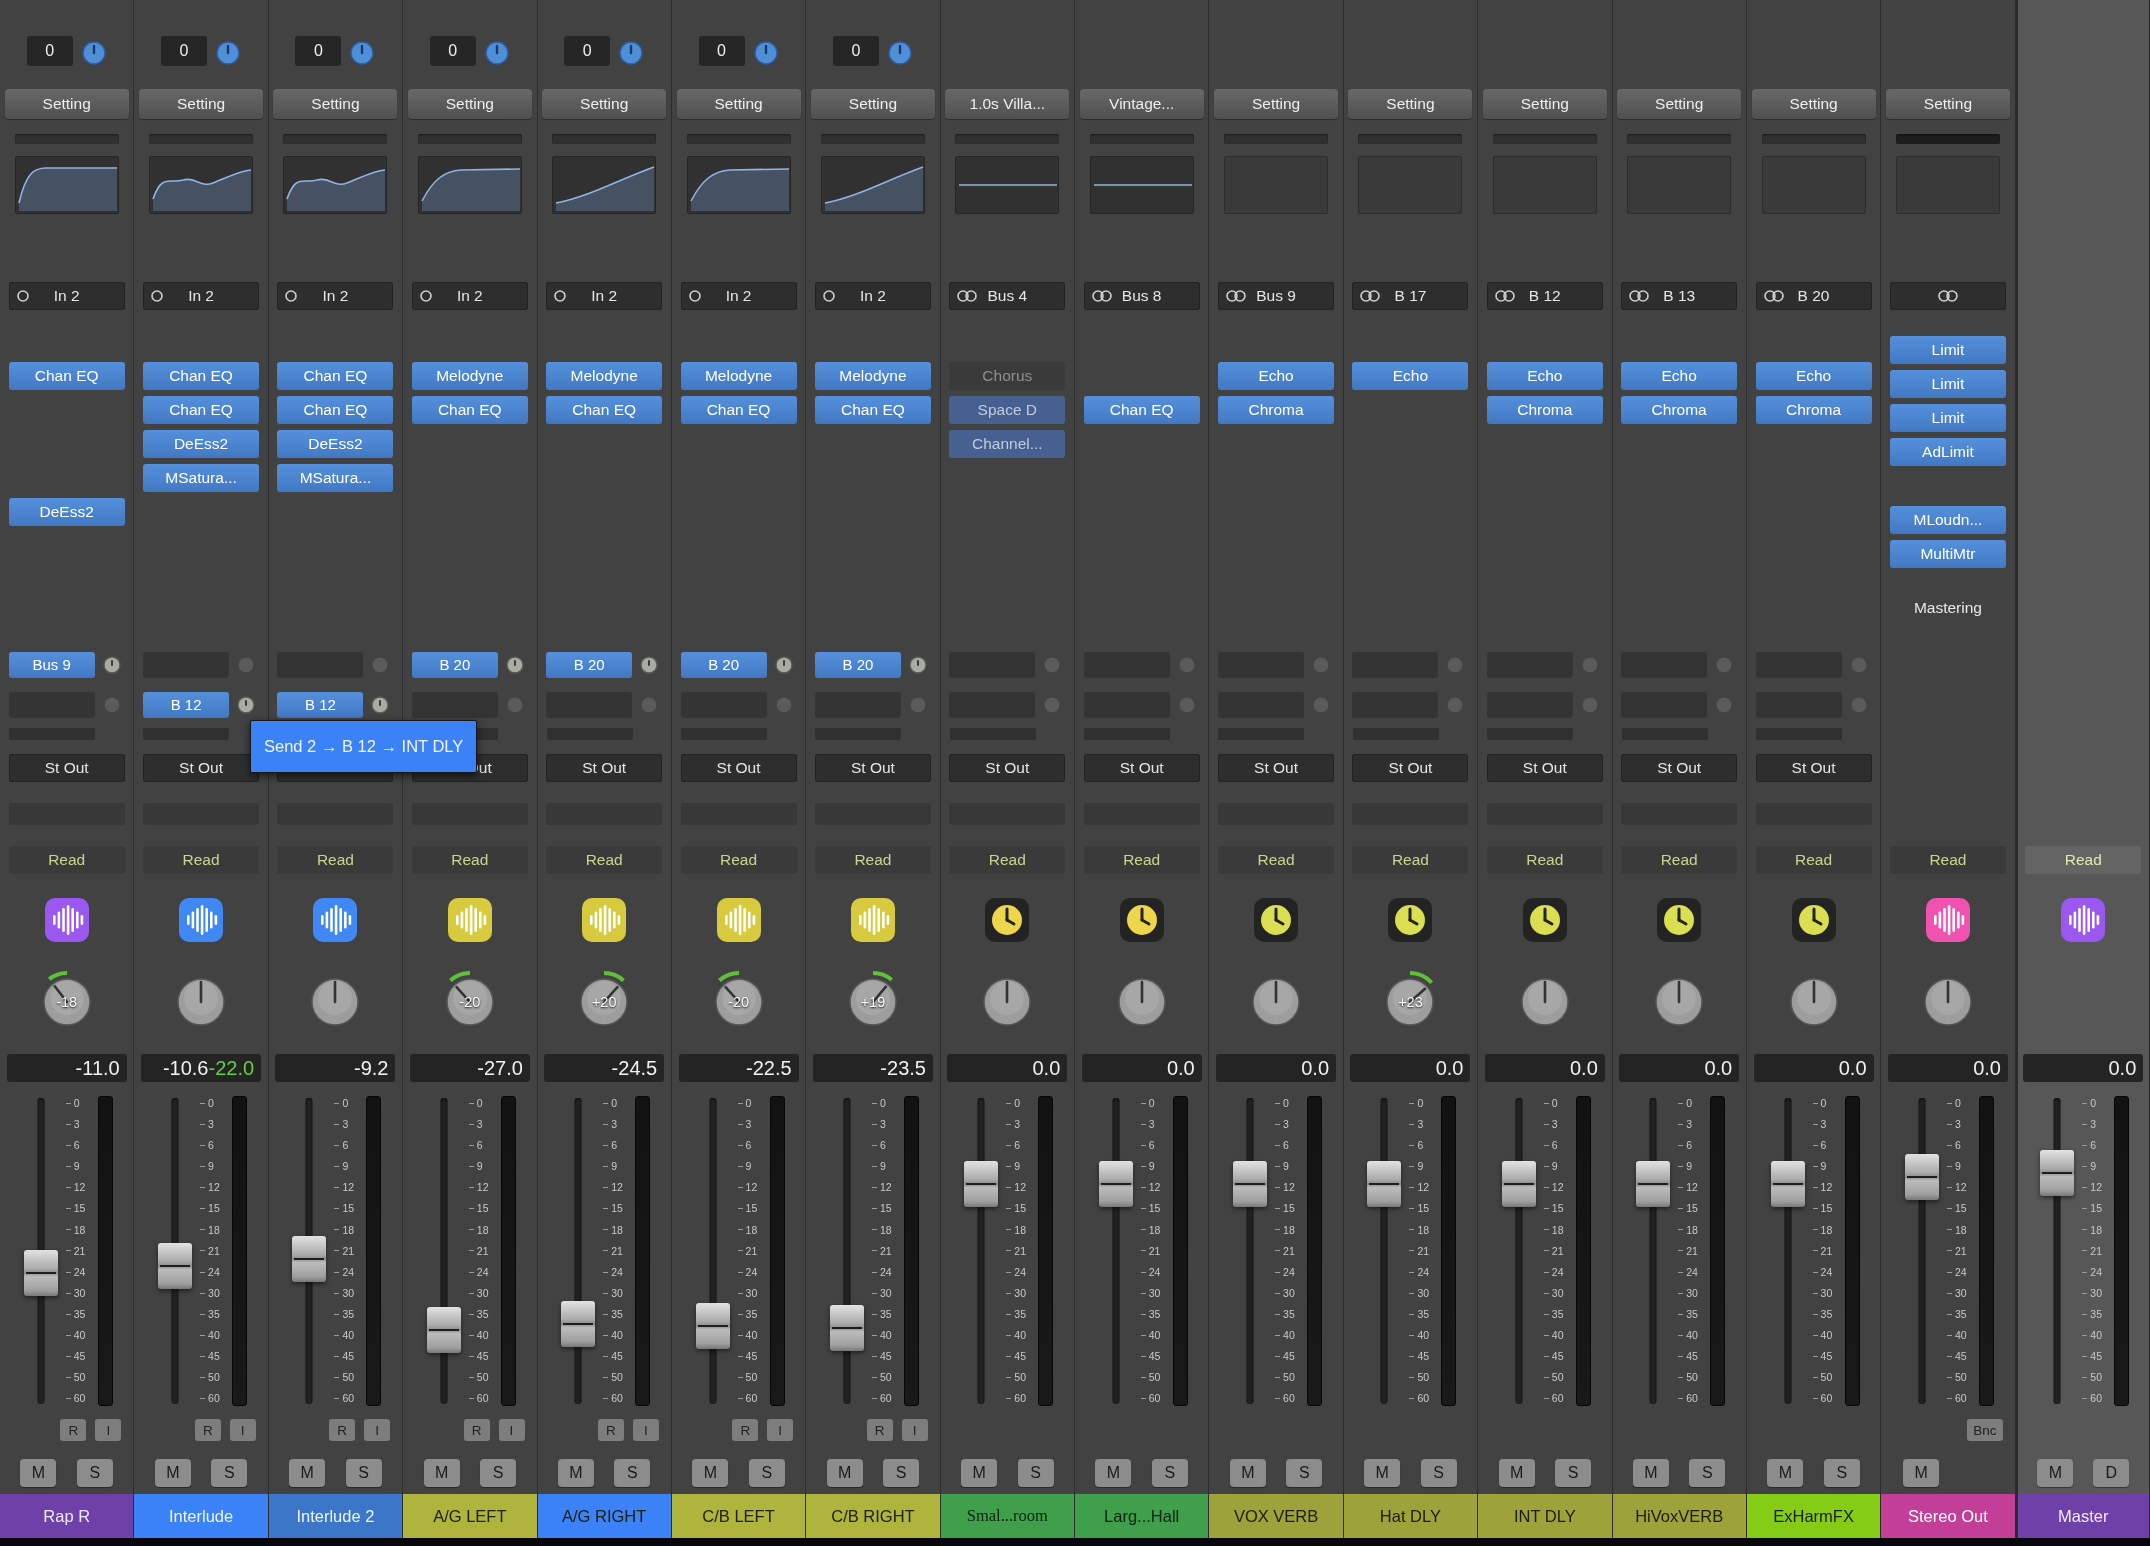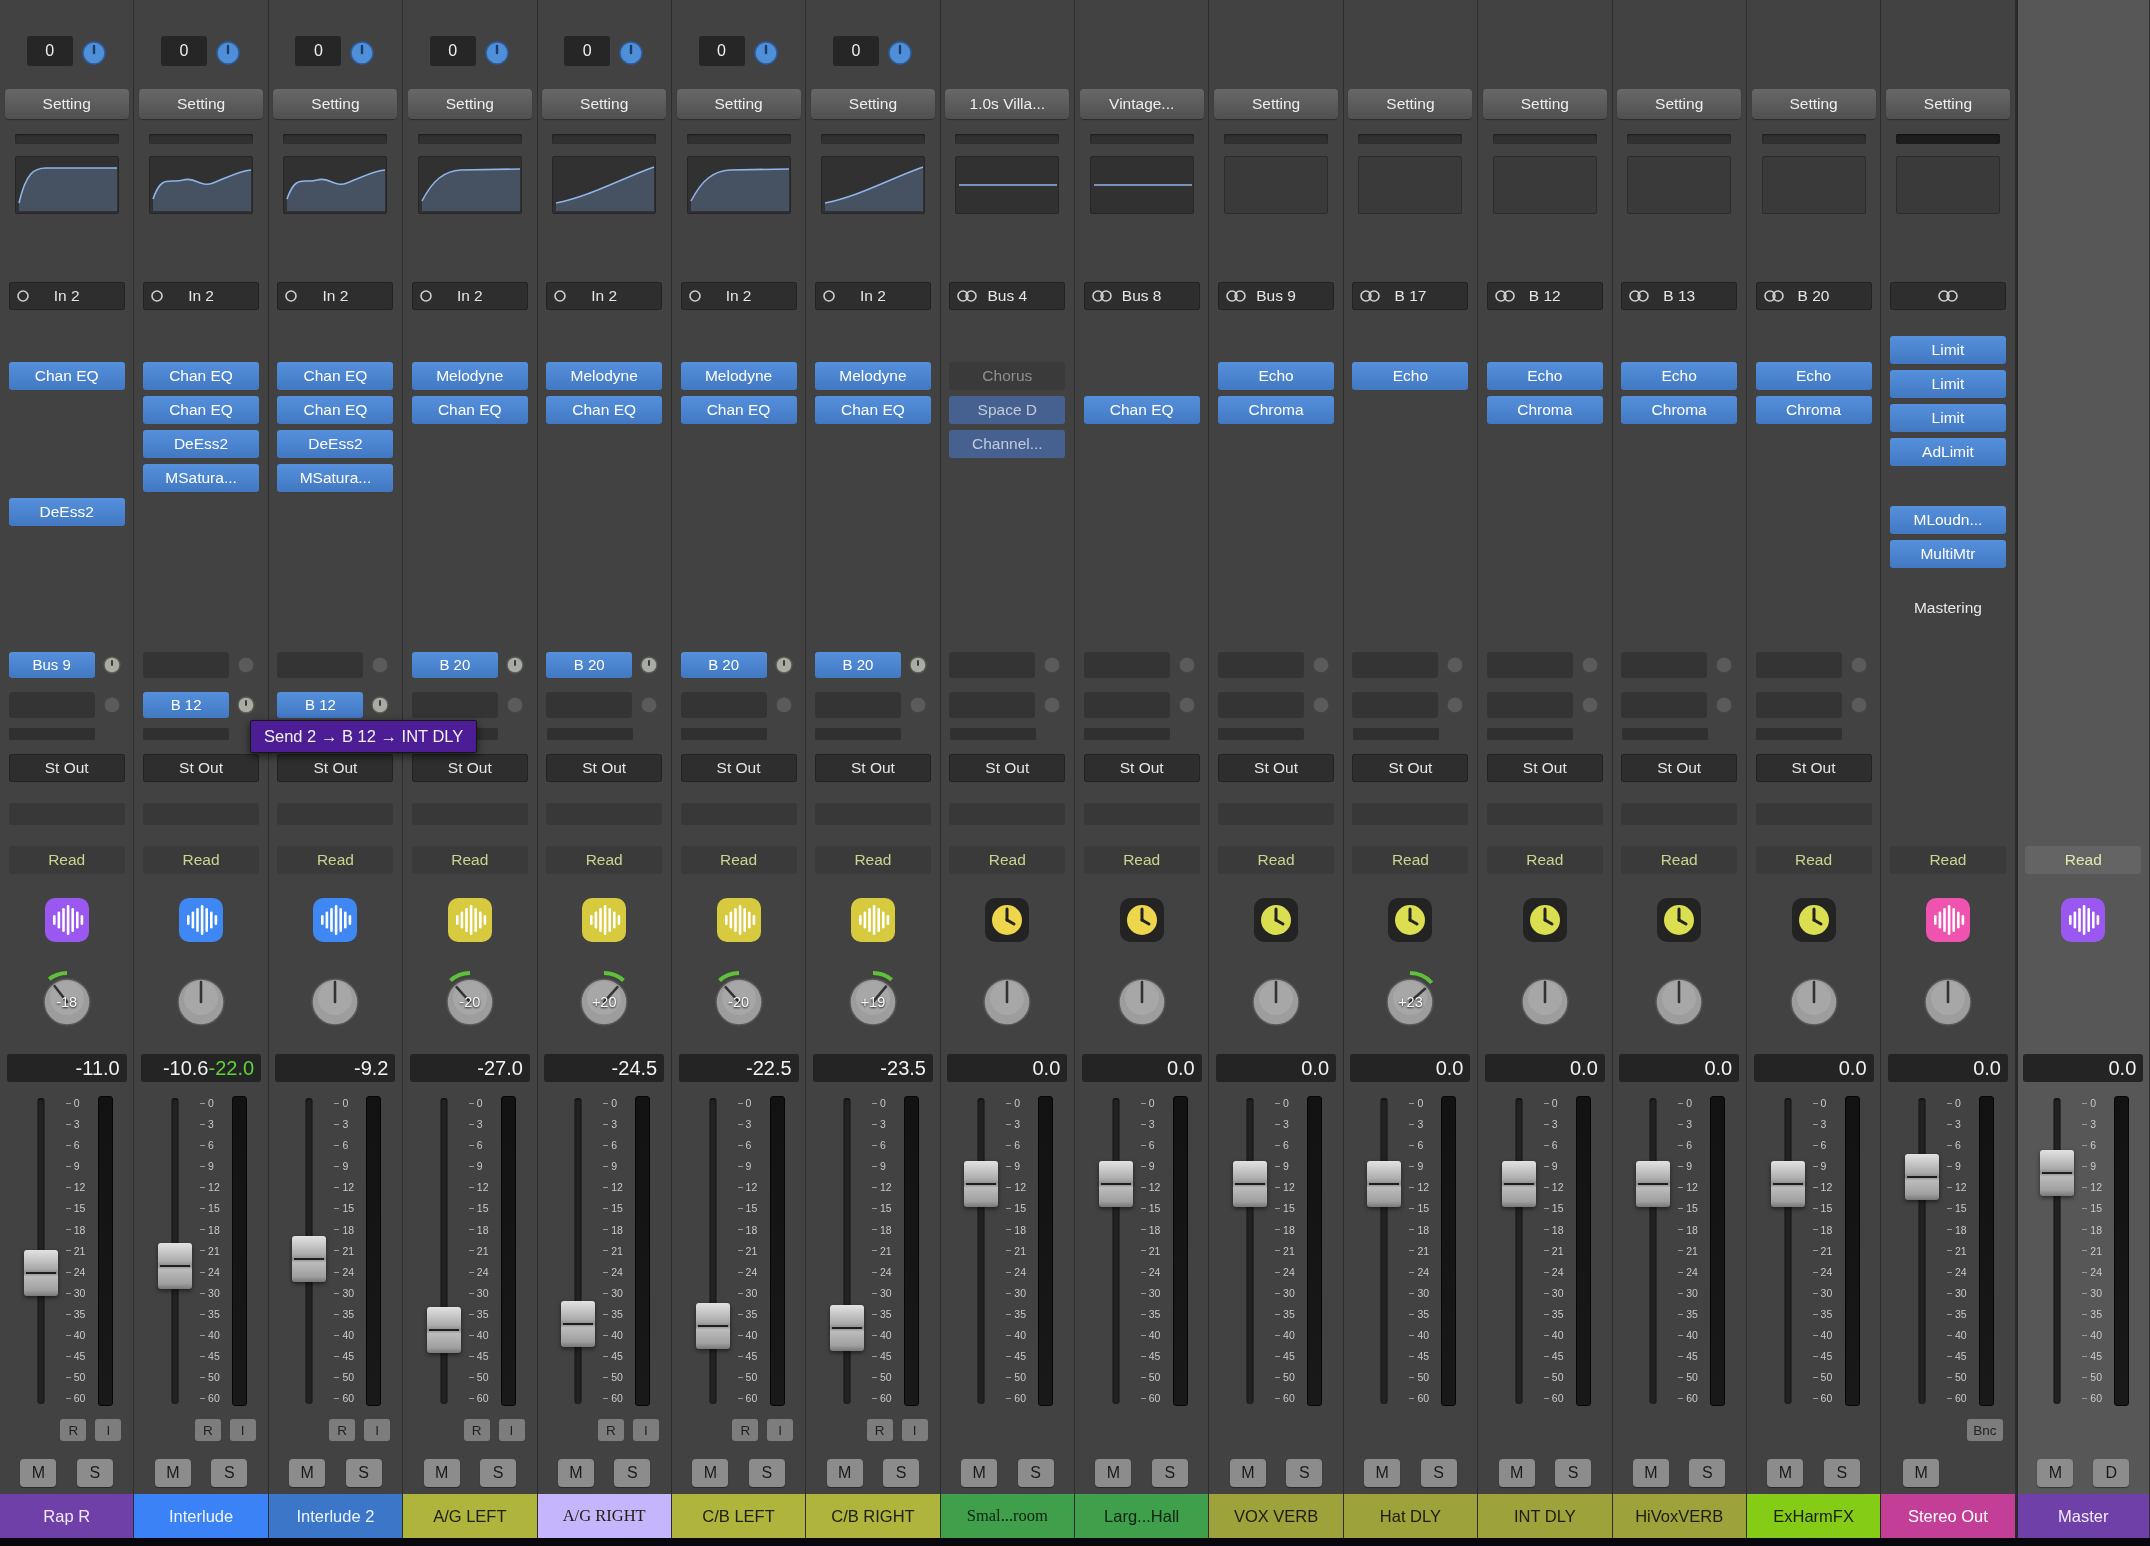--- a/index.html
+++ b/index.html
@@ -66,21 +66,21 @@
 .meter{width:15px;height:310px;background:linear-gradient(#121212,#191919);border:1px solid #060606;border-radius:3px}
 .sec-rec{height:36px;align-items:center;justify-content:flex-end;padding-right:12px;gap:9px}
 .sq-btn{min-width:26px;height:22px;background:#7d7d7d;border-radius:3px;color:#222;font-size:13.5px;display:flex;align-items:center;justify-content:center;padding:0 6px}
 .sec-ms{height:46px;align-items:flex-start;padding-top:11px;justify-content:space-evenly}
 .sec-ms.single{justify-content:flex-start;padding-left:22px}
 .ms-btn{width:36px;height:28px;background:#8c8c8c;border-radius:4px;color:#1a1a1a;font-size:16px;display:flex;align-items:center;justify-content:center;box-shadow:0 1px 1px rgba(0,0,0,.4)}
 .name-tab{height:44px;display:flex;align-items:center;justify-content:center;font-size:16.5px;white-space:nowrap;overflow:hidden;padding:0 3px}
 .bottom-bar{height:8px;background:#07070d;width:2150px}
 .hidden{visibility:hidden}
 .hide-content>*{visibility:hidden}
-.tooltip{position:absolute;left:250px;top:720px;background:#4c1d95;border:1px solid #161616;box-shadow:0 3px 8px rgba(0,0,0,.6);color:#f2f2f2;font-size:16.5px;padding:6px 13px;border-radius:2px;white-space:nowrap;z-index:40}
+.tooltip{position:absolute;left:250px;top:720px;background:#3b82f6;border:1px solid #161616;box-shadow:0 3px 8px rgba(0,0,0,.6);color:#f2f2f2;font-size:16.5px;padding:16px 13px;border-radius:2px;white-space:nowrap;z-index:40}
 </style>
 </head>
 <body>
 
 <div class="mixer" id="mixer">
     <div class="strip">
   <div class="sec sec-gain">
     <div class="gain-box">0</div>
     <div class="gain-knob"><svg width="26" height="26" viewBox="0 0 26 26">
             <circle cx="13" cy="13" r="11" fill="#4f8fd8" stroke="#2c5d9e" stroke-width="1.4"></circle>
@@ -731,21 +731,21 @@
     <div class="meter"></div>
   </div>
   <div class="sec sec-rec">
         <div class="sq-btn">R</div>
         <div class="sq-btn">I</div>
       </div>
   <div class="sec sec-ms">
         <div class="ms-btn">M</div>
         <div class="ms-btn">S</div>
       </div>
-  <div class="name-tab" style="background: #c4b5fd; color: rgb(32, 32, 14); font-family: Liberation Serif, serif;">A/G RIGHT</div>
+  <div class="name-tab" style="background: #3b82f6; color: rgb(32, 32, 14);">A/G RIGHT</div>
 </div>
     <div class="strip">
   <div class="sec sec-gain">
     <div class="gain-box">0</div>
     <div class="gain-knob"><svg width="26" height="26" viewBox="0 0 26 26">
             <circle cx="13" cy="13" r="11" fill="#4f8fd8" stroke="#2c5d9e" stroke-width="1.4"></circle>
             <line x1="13" y1="13" x2="13.0" y2="6.0" stroke="#1d3b66" stroke-width="2.4" stroke-linecap="round"></line>
           </svg></div>
   </div>
   <div class="sec sec-setting">

